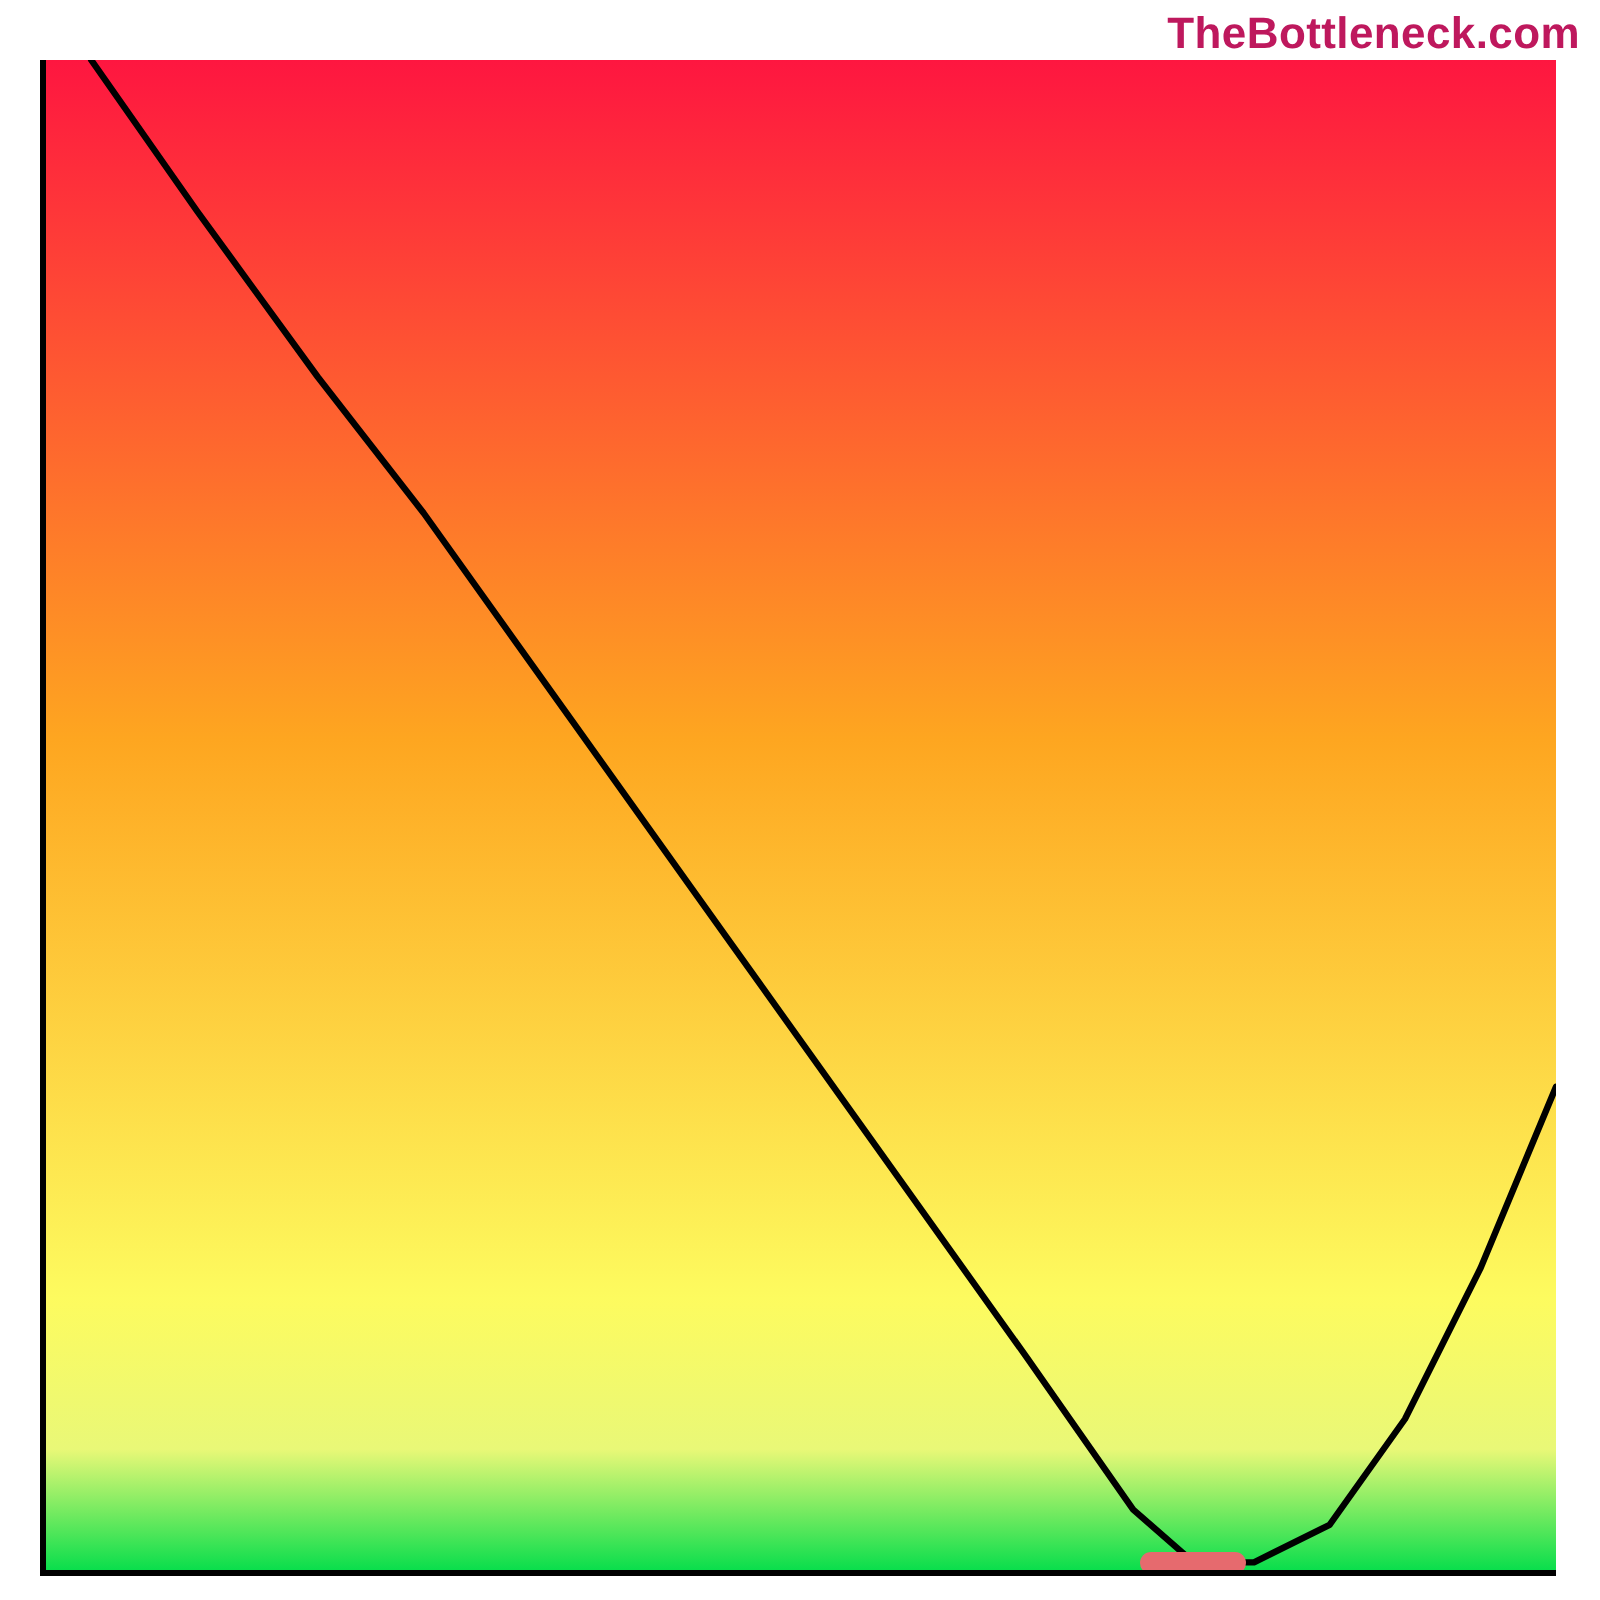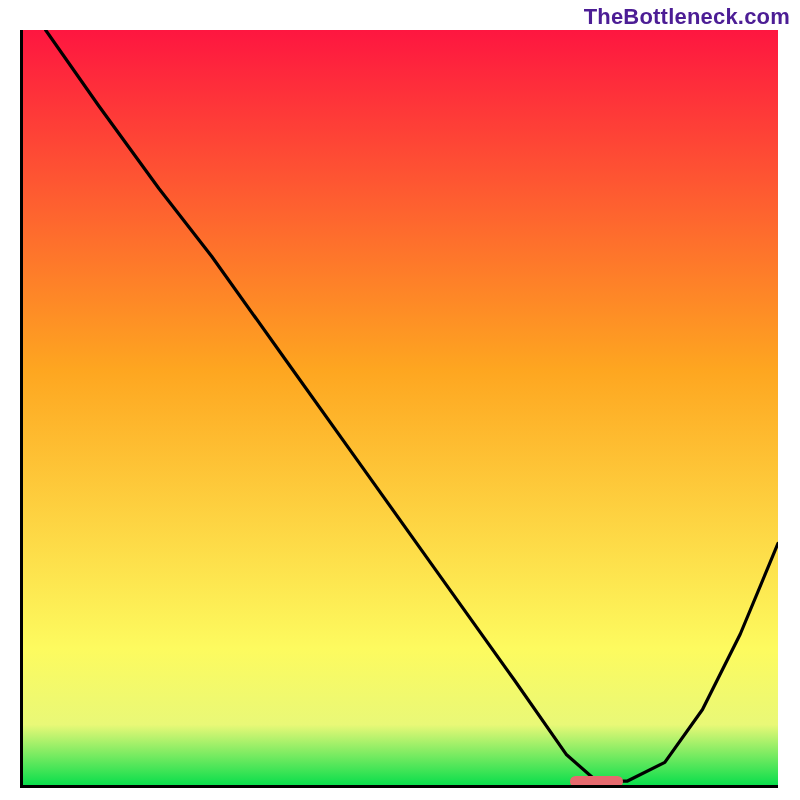--- a/index.html
+++ b/index.html
@@ -15,21 +15,21 @@
     width: 800px;
     height: 800px;
     background: #ffffff;
   }
   .watermark {
     position: absolute;
     top: 4px;
     right: 10px;
     font-size: 22px;
     font-weight: 600;
-    color: #4c1d95;
+    color: #be185d;
     letter-spacing: 0.2px;
     margin-left: 44px;
   }
   .plot-frame {
     position: absolute;
     left: 20px;
     top: 30px;
     width: 758px;
     height: 758px;
     border-left: 3px solid #000;

